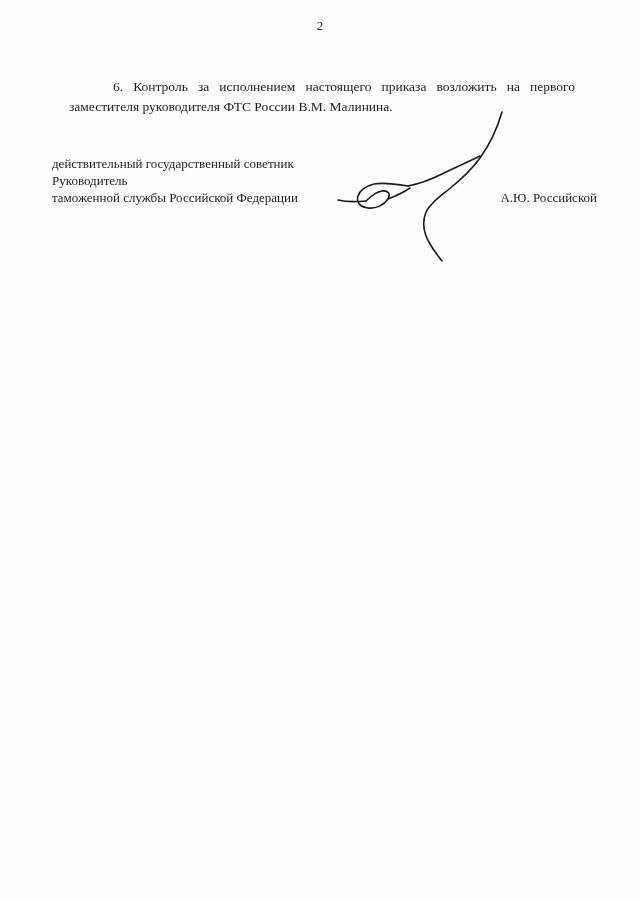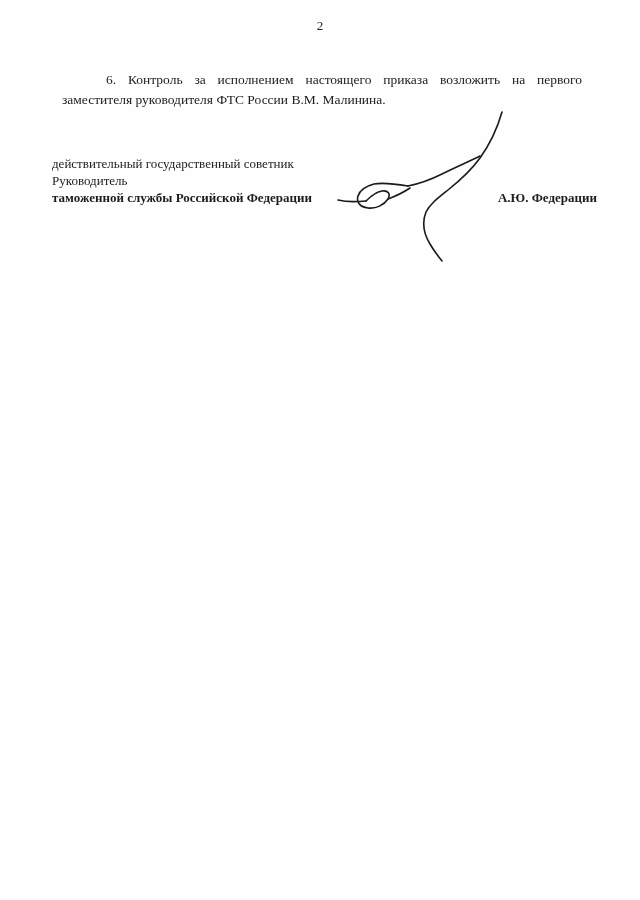--- a/index.html
+++ b/index.html
@@ -38,21 +38,21 @@
     left: 52px;
     width: 540px;
   }
 
   .paragraph {
     font-size: 13.5px;
     line-height: 20px;
     text-align: justify;
     text-indent: 44px;
     color: #1c1c1c;
-    margin: 10px;
+    margin: 17px;
   }
 
   .signature-block {
     position: absolute;
     top: 155px;
     left: 52px;
     width: 545px;
   }
 
   .sig-line {
@@ -60,21 +60,20 @@
     line-height: 17px;
     color: #1c1c1c;
     white-space: nowrap;
   }
 
   .sig-row {
     position: relative;
     display: flex;
     justify-content: space-between;
     align-items: flex-start;
-    font-weight: bold;
   }
 
   .signer-name {
     font-size: 13px;
     line-height: 17px;
     color: #1c1c1c;
     white-space: nowrap;
   }
 
   .signature-graphic {
@@ -101,21 +100,21 @@
 
   <div class="body-block">
     <p class="paragraph">6. Контроль за исполнением настоящего приказа возложить на первого заместителя руководителя ФТС России В.М. Малинина.</p>
   </div>
 
   <div class="signature-block">
     <div class="sig-line">действительный государственный советник</div>
     <div class="sig-line">Руководитель</div>
     <div class="sig-row">
       <div class="sig-line">таможенной службы Российской Федерации</div>
-      <div class="signer-name">А.Ю. Федерации</div>
+      <div class="signer-name">А.Ю. Российской</div>
     </div>
   </div>
 
   <div class="signature-graphic">
     <svg viewBox="0 0 200 165" xmlns="http://www.w3.org/2000/svg">
       <g fill="none" stroke="#1a1a1a" stroke-width="1.6" stroke-linecap="round" stroke-linejoin="round">
         <path d="M172 8 C 168 22, 160 40, 150 54 C 140 68, 128 78, 118 86 C 108 94, 100 100, 96 108 C 92 118, 94 130, 100 140 C 104 147, 108 152, 112 157"></path>
         <path d="M150 52 C 138 58, 124 64, 112 70 C 100 76, 88 80, 78 82"></path>
         <path d="M78 82 C 66 80, 54 78, 44 80 C 36 82, 30 86, 28 92 C 26 98, 30 103, 38 104 C 46 105, 54 101, 58 95 C 61 90, 58 86, 52 87 C 46 88, 40 93, 36 97"></path>
         <path d="M36 97 C 26 98, 16 98, 8 96"></path>

